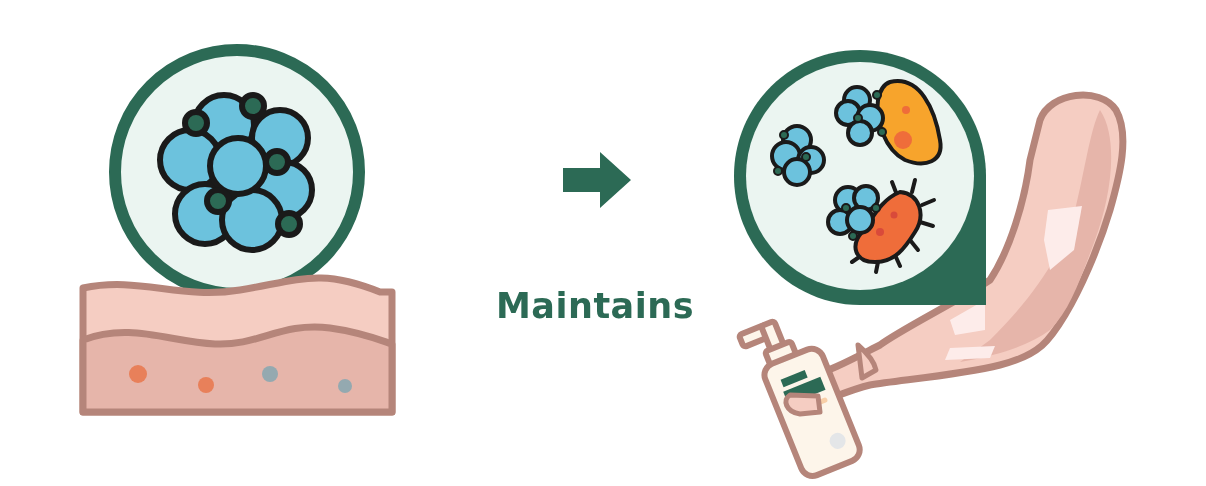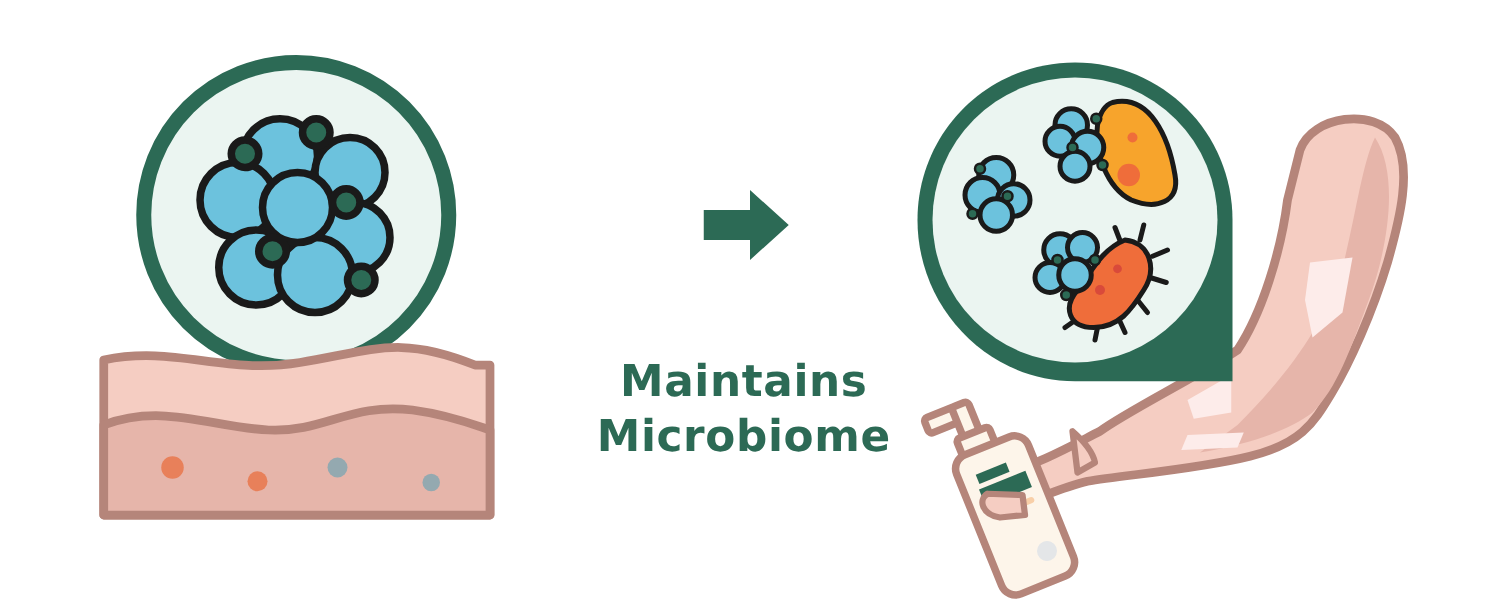--- a/index.html
+++ b/index.html
@@ -121,14 +121,13 @@
   </g>
 
   <g>
     <path d="M790,395 C782,400 786,412 800,414 L820,412 L818,396 Z" fill="#f5cdc2" stroke="#b5857a" stroke-width="5" stroke-linejoin="round"></path>
     <path d="M858,345 C866,352 874,360 876,370 L862,378 Z" fill="#f5cdc2" stroke="#b5857a" stroke-width="5" stroke-linejoin="round"></path>
   </g>
 </svg>
 
 <div class="caption">
   <span>Maintains</span>
-  <span>Microbiome</span>
 </div>
 
 </body></html>

